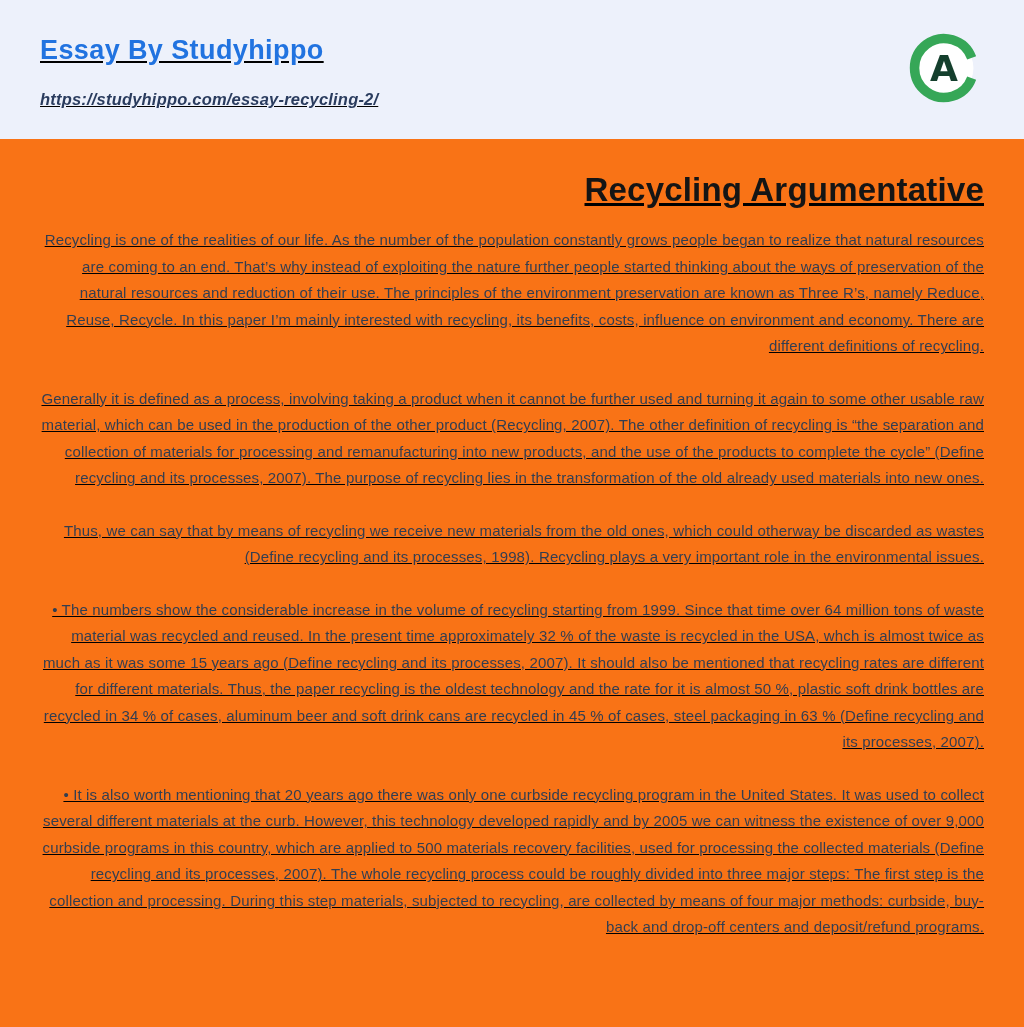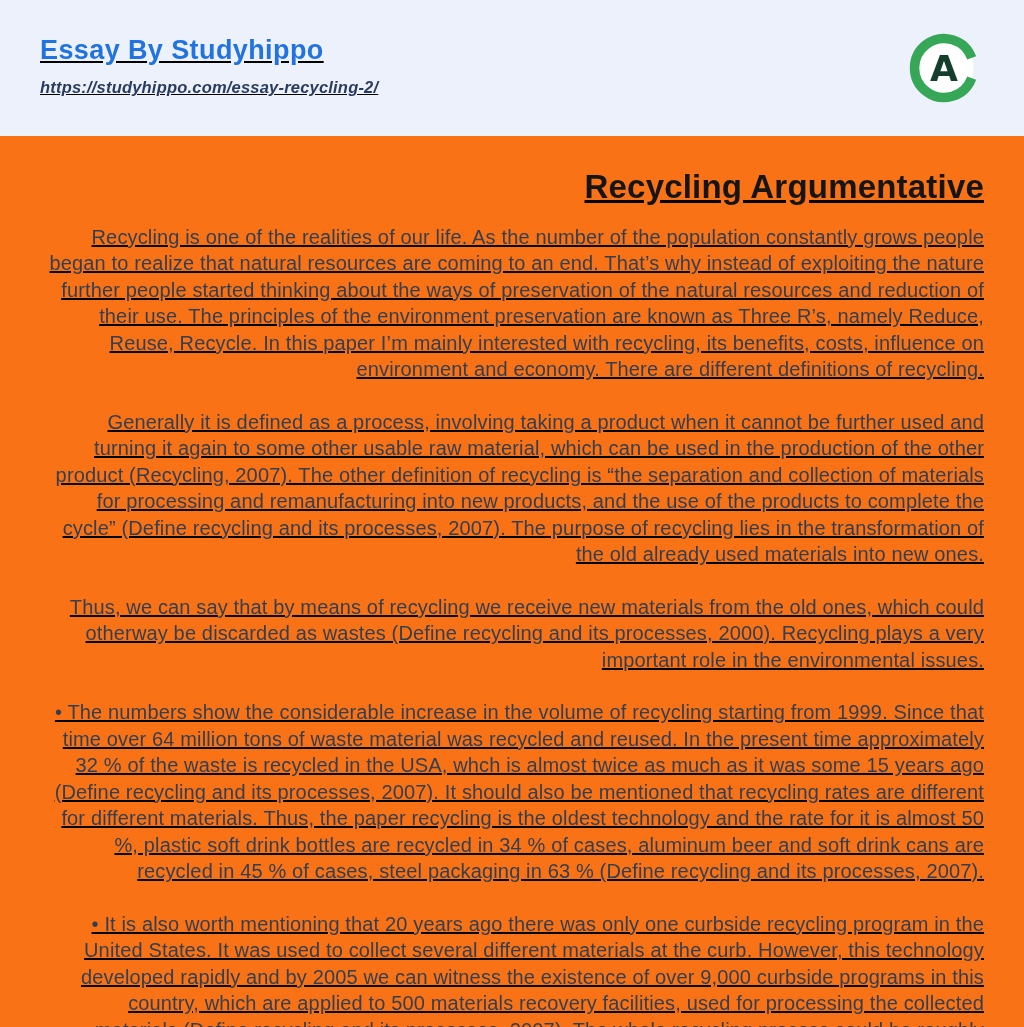--- a/index.html
+++ b/index.html
@@ -34,21 +34,21 @@
     font-weight: bold;
     letter-spacing: 0.4px;
     line-height: 1.2;
     margin: 6px 0 0 0;
   }
   .site-url {
     color: #2a3c5e;
     font-size: 16.5px;
     font-style: italic;
     font-weight: 600;
-    margin-top: 12px;
+    margin-top: 24px;
     letter-spacing: 0.2px;
   }
   .logo {
     width: 76px;
     height: 76px;
     flex: 0 0 auto;
     margin-top: 2px;
   }
   .content {
     padding: 24px 40px 0 40px;
@@ -58,21 +58,21 @@
   .essay-title {
     margin: 8px 0 18px 0;
     font-size: 33px;
     font-weight: 800;
     color: #151515;
     letter-spacing: 0.2px;
     line-height: 1.15;
   }
   .essay-paragraph {
     color: #333e51;
-    font-size: 20px;
+    font-size: 15px;
     line-height: 26.5px;
     letter-spacing: 0.15px;
     margin: 0 0 26px 0;
     max-width: 946px;
   }
 </style>
 </head>
 <body>
 
 <div class="page">
@@ -92,21 +92,21 @@
     </div>
   </header>
 
   <main class="content">
     <h1 class="essay-title">Recycling Argumentative</h1>
 
     <p class="essay-paragraph">Recycling is one of the realities of our life. As the number of the population constantly grows people began to realize that natural resources are coming to an end. That’s why instead of exploiting the nature further people started thinking about the ways of preservation of the natural resources and reduction of their use. The principles of the environment preservation are known as Three R’s, namely Reduce, Reuse, Recycle. In this paper I’m mainly interested with recycling, its benefits, costs, influence on environment and economy. There are different definitions of recycling.</p>
 
     <p class="essay-paragraph">Generally it is defined as a process, involving taking a product when it cannot be further used and turning it again to some other usable raw material, which can be used in the production of the other product (Recycling, 2007). The other definition of recycling is “the separation and collection of materials for processing and remanufacturing into new products, and the use of the products to complete the cycle” (Define recycling and its processes, 2007). The purpose of recycling lies in the transformation of the old already used materials into new ones.</p>
 
-    <p class="essay-paragraph">Thus, we can say that by means of recycling we receive new materials from the old ones, which could otherway be discarded as wastes (Define recycling and its processes, 2000). Recycling plays a very important role in the environmental issues.</p>
+    <p class="essay-paragraph">Thus, we can say that by means of recycling we receive new materials from the old ones, which could otherway be discarded as wastes (Define recycling and its processes, 1998). Recycling plays a very important role in the environmental issues.</p>
 
     <p class="essay-paragraph">• The numbers show the considerable increase in the volume of recycling starting from 1999. Since that time over 64 million tons of waste material was recycled and reused. In the present time approximately 32 % of the waste is recycled in the USA, whch is almost twice as much as it was some 15 years ago (Define recycling and its processes, 2007). It should also be mentioned that recycling rates are different for different materials. Thus, the paper recycling is the oldest technology and the rate for it is almost 50 %, plastic soft drink bottles are recycled in 34 % of cases, aluminum beer and soft drink cans are recycled in 45 % of cases, steel packaging in 63 % (Define recycling and its processes, 2007).</p>
 
     <p class="essay-paragraph">• It is also worth mentioning that 20 years ago there was only one curbside recycling program in the United States. It was used to collect several different materials at the curb. However, this technology developed rapidly and by 2005 we can witness the existence of over 9,000 curbside programs in this country, which are applied to 500 materials recovery facilities, used for processing the collected materials (Define recycling and its processes, 2007). The whole recycling process could be roughly divided into three major steps: The first step is the collection and processing. During this step materials, subjected to recycling, are collected by means of four major methods: curbside, buy-back and drop-off centers and deposit/refund programs.</p>
 
   </main>
 
 </div>
 
 </body></html>

